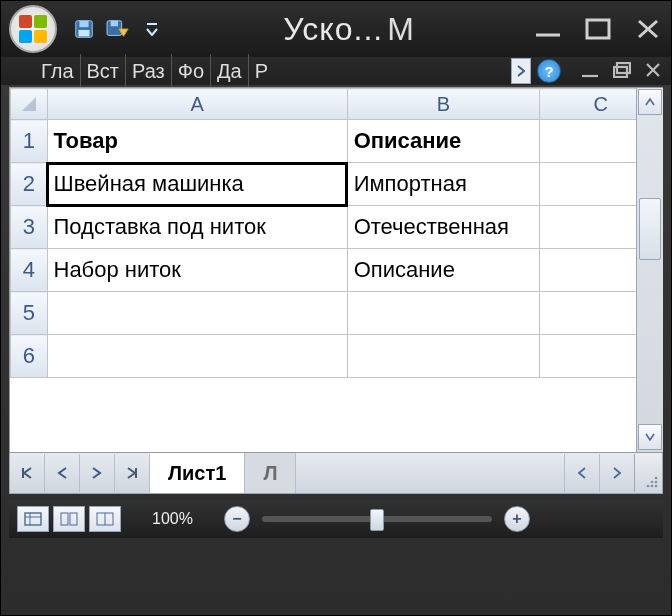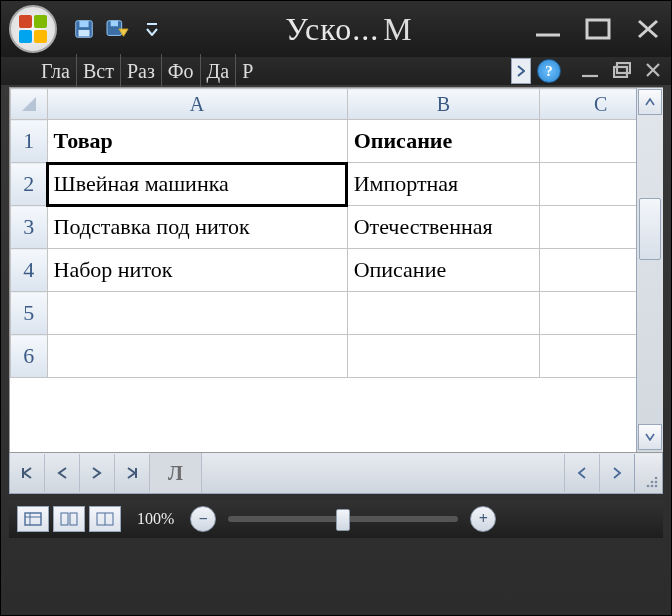--- a/index.html
+++ b/index.html
@@ -1,16 +1,16 @@
 <!DOCTYPE html>
 <html><head>
 <meta charset="utf-8">
 <style>
   html,body{margin:0;padding:0;background:#e8e8e8;font-family:"Segoe UI",Arial,sans-serif;font-size:14px;}
-  .window{position:relative;width:672px;height:616px;background:linear-gradient(#3a3a3a,#2c2c2c);border:1px solid #000;box-sizing:border-box;overflow:hidden;font-family:Liberation Serif, serif;}
+  .window{position:relative;width:672px;height:616px;background:linear-gradient(#3a3a3a,#2c2c2c);border:1px solid #000;box-sizing:border-box;overflow:hidden;}
   
   .titlebar{display:flex;align-items:center;height:56px;background:linear-gradient(#2f2f2f,#1a1a1a);padding:0 8px;}
   .office-btn{width:48px;height:48px;border-radius:50%;background:radial-gradient(#f7f7f7,#d8d8d8);border:2px solid #a7a7a7;display:grid;grid-template:1fr 1fr/1fr 1fr;padding:8px;gap:2px;box-sizing:border-box;margin-right:14px;}
   .office-btn span{width:100%;height:100%;border-radius:2px;}
   .qa{display:flex;align-items:center;gap:8px;}
   .qa-btn{width:26px;height:26px;display:flex;align-items:center;justify-content:center;color:#9fcff5;}
   .title-text{flex:1;display:flex;align-items:baseline;justify-content:center;color:#e8e8e8;font-size:32px;letter-spacing:1px;white-space:nowrap;overflow:hidden;}
   .title-text .m{color:#ddd;margin-left:4px;}
   .winbtns{display:flex;align-items:center;gap:20px;color:#d0d0d0;}
   .winbtn{width:30px;height:26px;display:flex;align-items:center;justify-content:center;stroke:#d0d0d0;fill:none;stroke-width:3;}
@@ -51,21 +51,21 @@
   .navset div{width:34px;height:38px;display:flex;align-items:center;justify-content:center;border-right:1px solid #b6bfcb;color:#425977;}
   .tabitem{height:100%;padding:0 18px;display:flex;align-items:center;font-size:20px;font-weight:bold;border-right:1px solid #b6bfcb;}
   .tabitem.active{background:#fff;}
   .tabitem.inactive{color:#6b6b6b;background:#d6dbe2;}
   .hscroll{flex:1;display:flex;align-items:center;justify-content:flex-end;background:linear-gradient(#e6eaf0,#cfd6df);}
   .hscroll div{width:34px;height:38px;display:flex;align-items:center;justify-content:center;border-left:1px solid #b6bfcb;color:#425977;}
   .resize{width:28px;height:38px;background:linear-gradient(#eaedf2,#d1d7df);border-left:1px solid #9aa7bb;display:flex;align-items:flex-end;justify-content:flex-end;padding:4px;box-sizing:border-box;}
   
   .status{display:flex;align-items:center;height:38px;margin:6px 8px 0 8px;background:linear-gradient(#323232,#1e1e1e);color:#ddd;padding:0 8px;font-size:16px;}
   .viewbtn{width:30px;height:24px;background:linear-gradient(#f4f6fa,#dde3ec);border:1px solid #98a6ba;margin-right:4px;display:flex;align-items:center;justify-content:center;}
-  .zoom-label{margin:0 12px;color:#eee;}
+  .zoom-label{margin:0 27px;color:#eee;}
   .zoom-slider{flex:1;max-width:230px;height:6px;background:#555;border-radius:3px;position:relative;margin:0 8px;}
   .zoom-slider .mid{position:absolute;left:50%;top:-5px;width:2px;height:16px;background:#888;}
   .zoom-slider .thumb{position:absolute;left:50%;top:-7px;width:12px;height:20px;background:linear-gradient(#f2f5f9,#cfd7e2);border:1px solid #8d9aac;border-radius:2px;transform:translateX(-50%);}
   .zoom-btn{width:24px;height:24px;border-radius:50%;background:linear-gradient(#f2f5f9,#cfd7e2);border:1px solid #8d9aac;color:#425977;display:flex;align-items:center;justify-content:center;font-weight:bold;margin:0 4px;}
 </style>
 </head>
 <body>
 
 <div class="window">
 
@@ -243,20 +243,21 @@
           <svg width="12" height="14" viewBox="0 0 12 14">
             <path d="M2 2 L9 7 L2 12" fill="none" stroke="#425977" stroke-width="2"></path>
           </svg>
         </div>
       <div>
           <svg width="14" height="14" viewBox="0 0 14 14">
             <path d="M3 2 L10 7 L3 12 M11 2 L11 12" fill="none" stroke="#425977" stroke-width="2"></path>
           </svg>
         </div>
     </div>
+    <div class="tabitem active">Лист1</div>
     <div class="tabitem inactive">Л</div>
     <div class="hscroll">
       <div>
           <svg width="10" height="12" viewBox="0 0 10 12">
             <path d="M8 1 L2 6 L8 11" fill="none" stroke="#4a6b98" stroke-width="1.8"></path>
           </svg>
         </div>
       <div>
           <svg width="10" height="12" viewBox="0 0 10 12">
             <path d="M2 1 L8 6 L2 11" fill="none" stroke="#4a6b98" stroke-width="1.8"></path>

